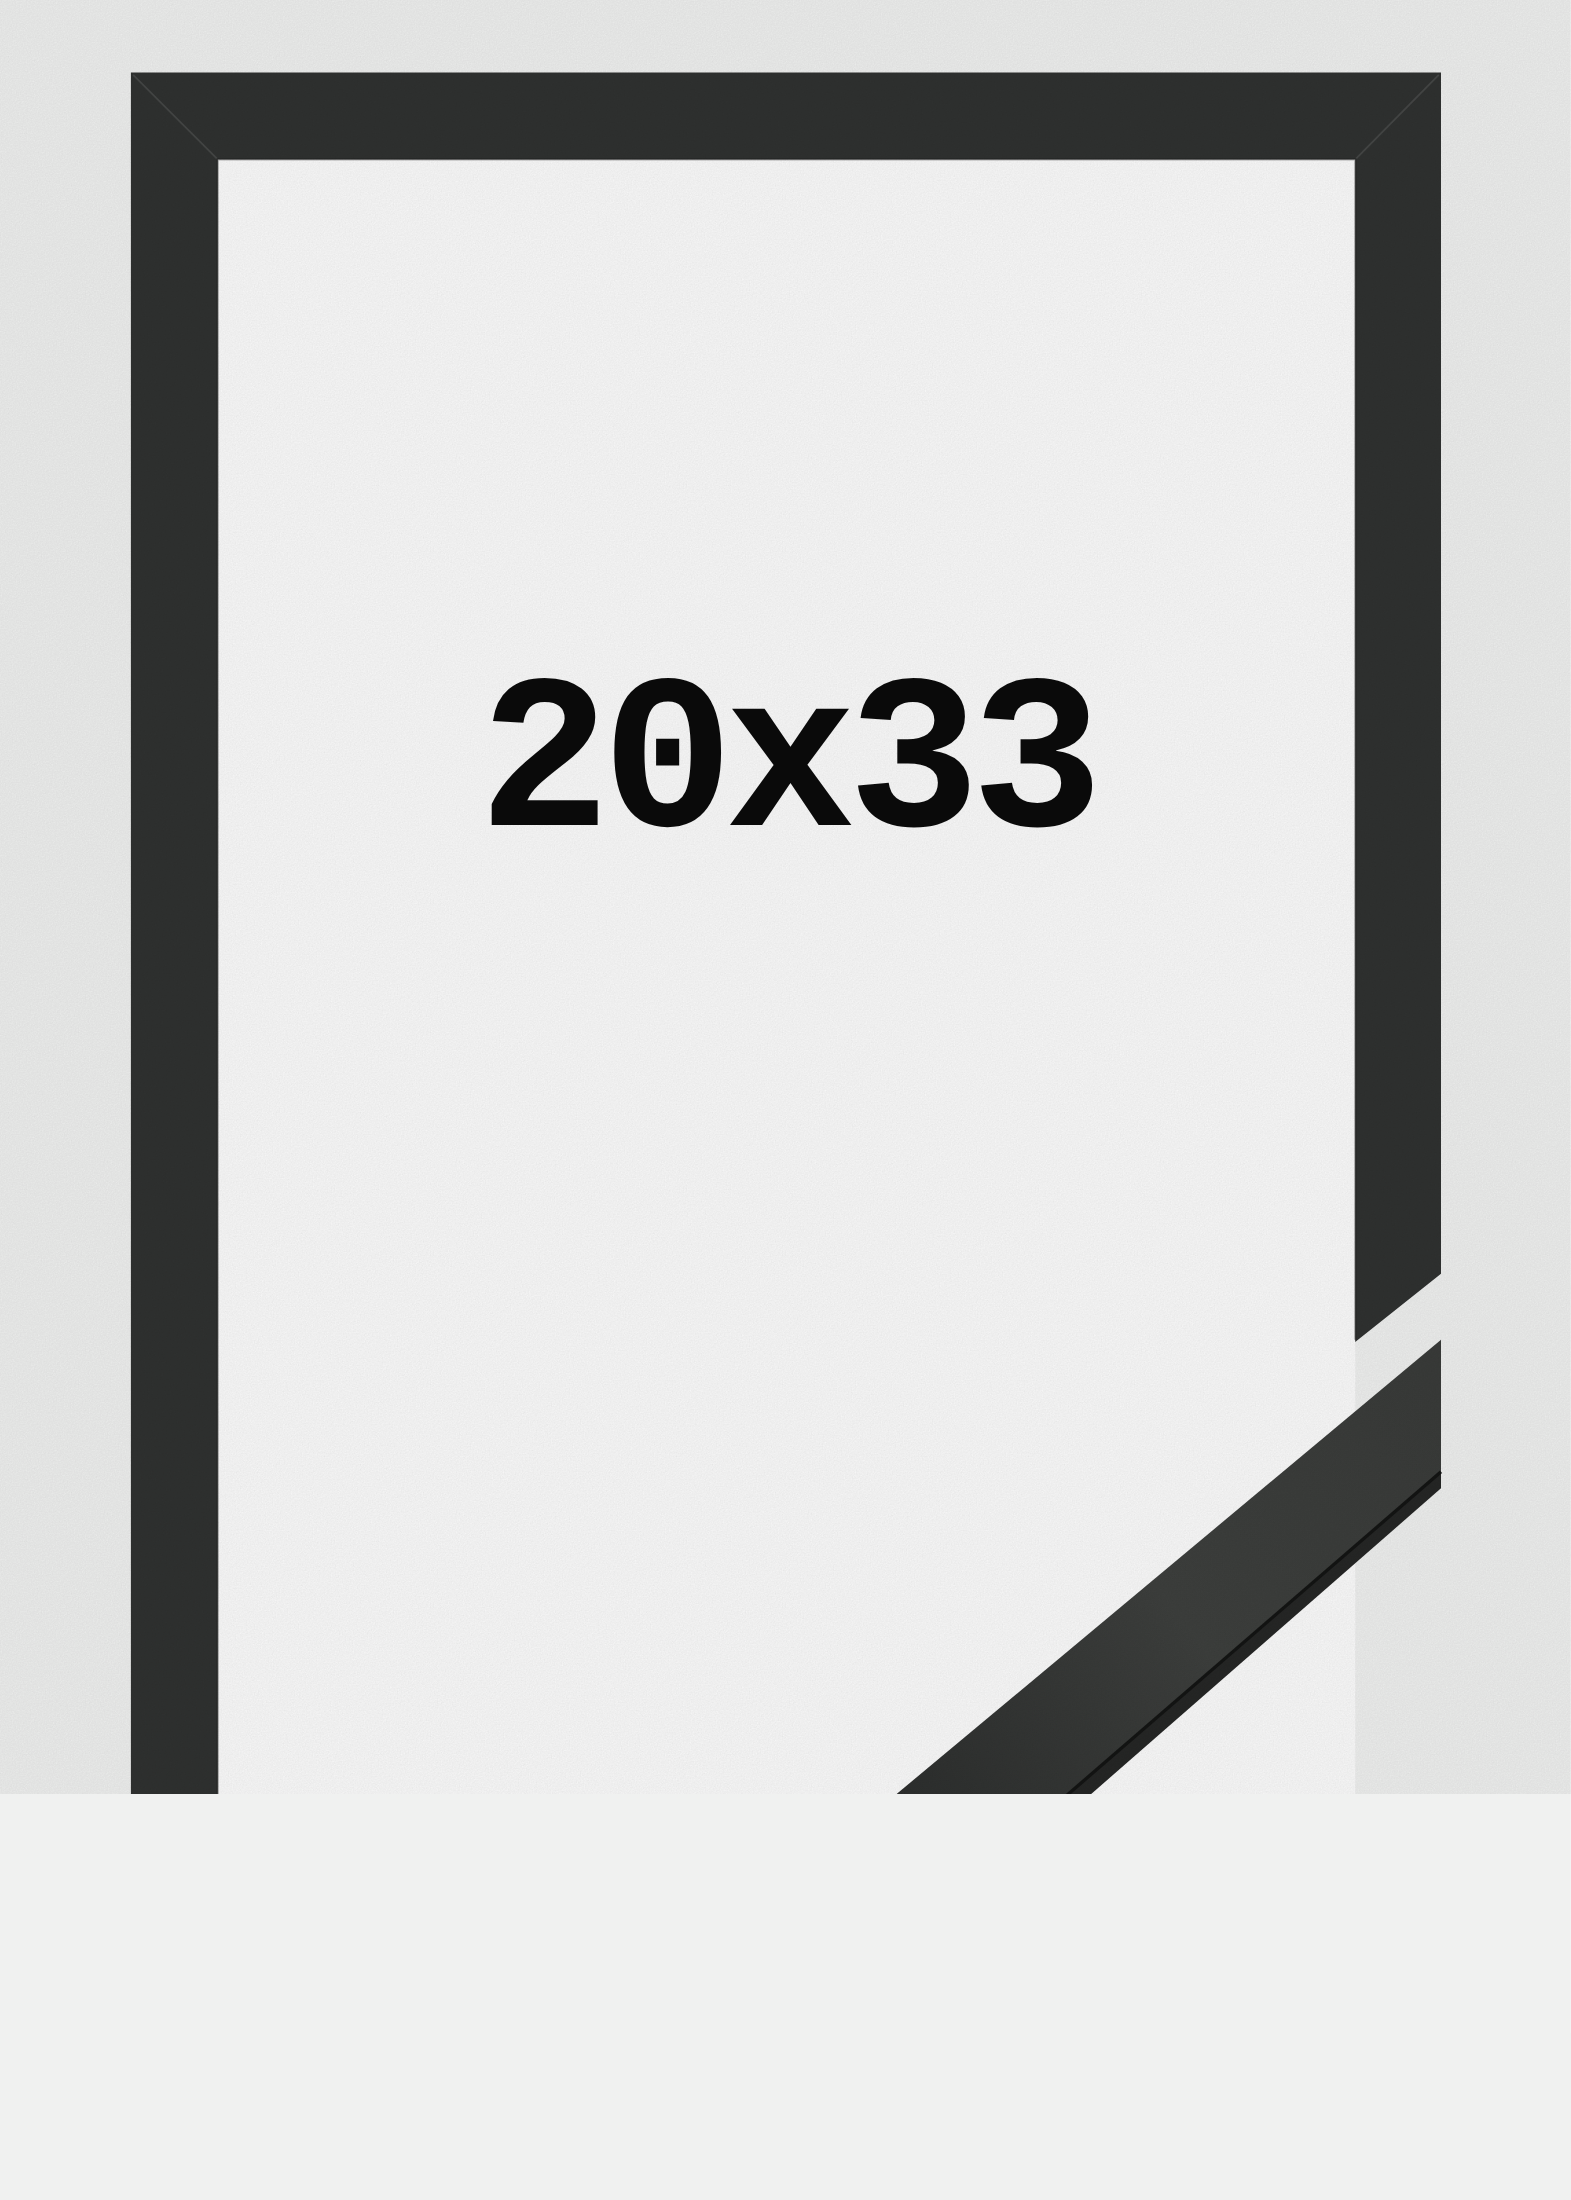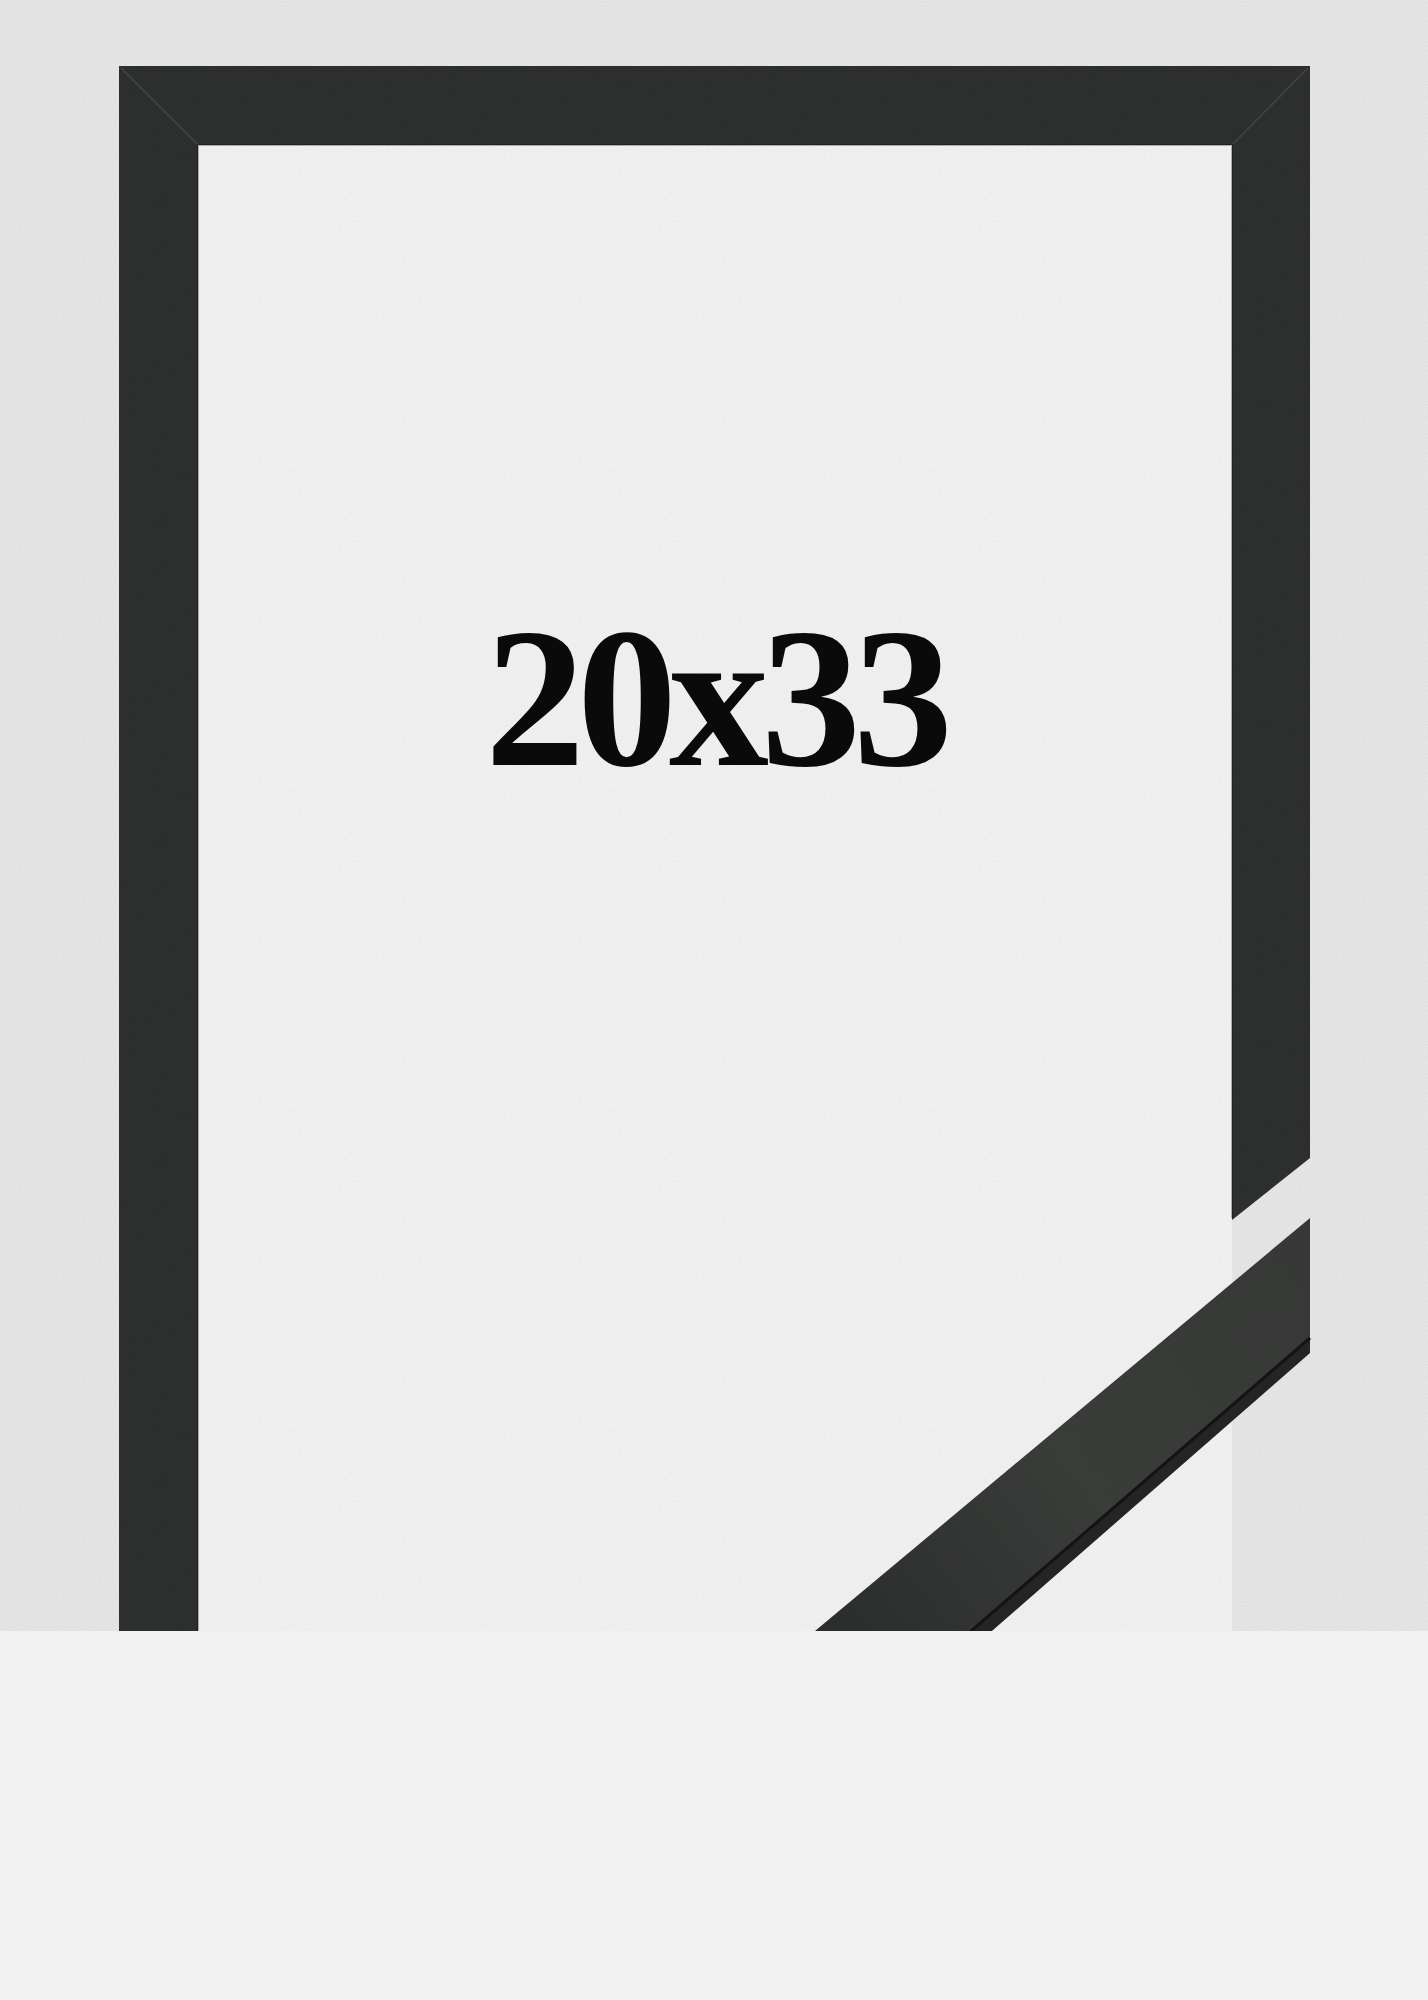--- a/index.html
+++ b/index.html
@@ -10,21 +10,21 @@
     --c-sample_face:#353736;
     --c-sample_side:#6e6f6e;
     --c-label_text:#0a0a0a;
   }
   html,body{margin:0;padding:0;background:var(--c-background);}
   .photo{
     position:relative;
     width:1428px;height:1631px;
     overflow:hidden;
     background:var(--c-background);
-    font-family:Liberation Serif, serif;
+    font-family:Liberation Mono, monospace;
   }
   .scene{position:absolute;left:0;top:0;width:1428px;height:2000px;display:block;}
   .size-label{
     position:absolute;
     top:598px;left:198px;width:1034px;
     text-align:center;
     font-size:200px;
     font-weight:700;
     letter-spacing:-8px;
     line-height:200px;

